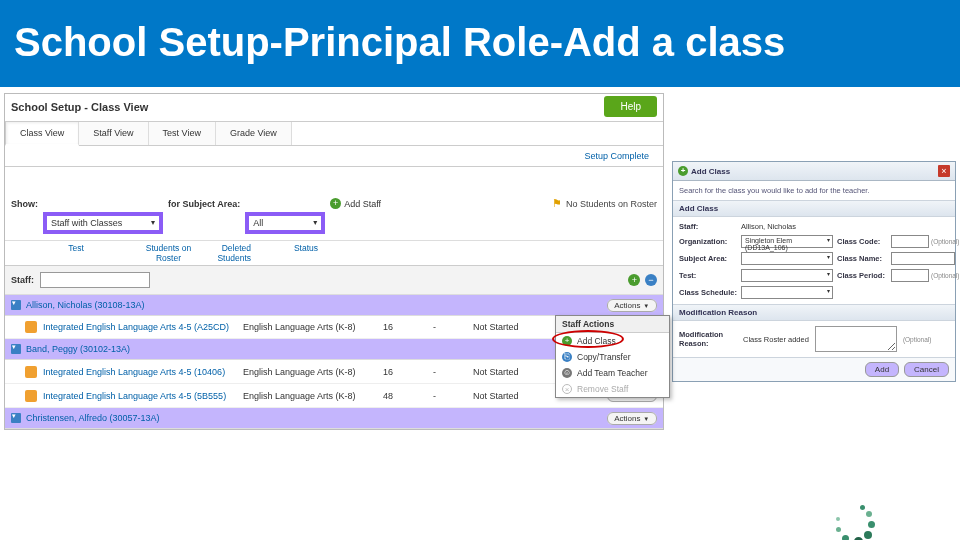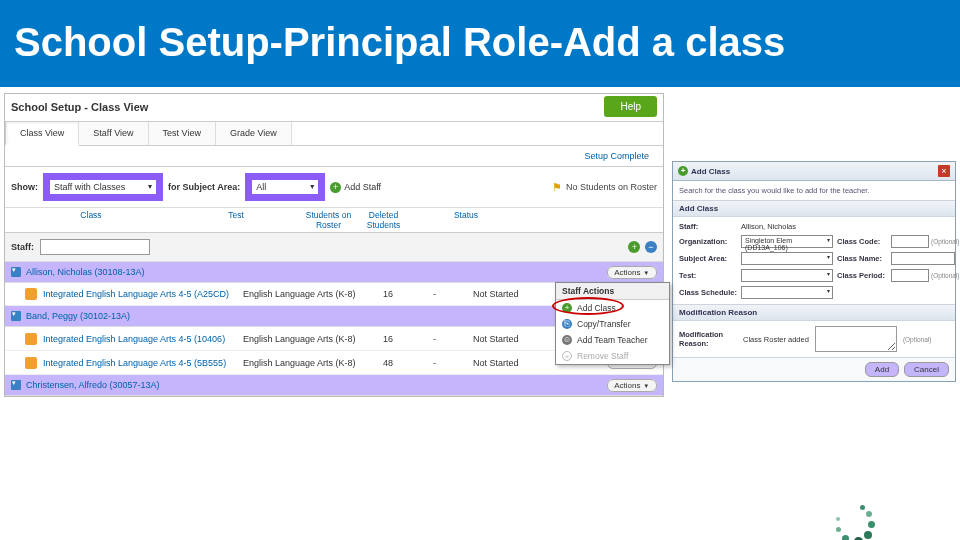--- a/index.html
+++ b/index.html
@@ -21,32 +21,32 @@
   .sub-bar { display:flex; justify-content:flex-end; padding:5px 14px; border-bottom:1px solid #ccc; }
   .setup-link { color:#0060a8; font-size:9px; }
 
   .info-row { display:flex; justify-content:space-between; align-items:center; padding:6px 6px; border-bottom:1px solid #ddd; }
   .info-row .lbl { font-weight:700; color:#333; }
   .info-row .val { color:#0060a8; }
   .right-links { color:#0060a8; font-size:9px; }
   .right-links span+span::before { content:" "; }
 
   .filter-row { display:flex; align-items:center; padding:6px 6px; border-bottom:1px solid #ddd; gap:24px; flex-wrap:wrap; justify-content:space-between; }
-  .select { border:7px solid #8b5cf6; background:#fff; padding:2px 18px 2px 4px; font-size:9px; position:relative; }
+  .select { border:4px solid #8b5cf6; background:#fff; padding:2px 18px 2px 4px; font-size:9px; position:relative;margin-top:39px; }
   .select::after { content:"▾"; position:absolute; right:4px; font-size:8px; }
   .add-staff { display:inline-flex; align-items:center; gap:3px; color:#333; font-size:9px; }
   .plus-ic { display:inline-block; width:11px; height:11px; border-radius:50%; background:#4a9c2e; color:#fff; text-align:center; line-height:11px; font-size:9px; }
   .roster-warn { display:inline-flex; align-items:center; gap:4px; font-size:9px; color:#444; }
   .warn-ic { color:#e0a000; font-size:11px; }
 
   .thead { display:flex; padding:2px 6px; border-bottom:1px solid #ccc; color:#0060a8; font-size:8.5px; }
   .c-class { flex:0 0 160px; text-align:center; }
   .c-test { flex:0 0 130px; text-align:center; }
   .c-sr { flex:0 0 55px; text-align:center; }
-  .c-ds { flex:0 0 55px; text-align:center; }
+  .c-ds { flex:0 0 55px; text-align:right; }
   .c-status { flex:0 0 110px; text-align:center; }
 
   .staff-bar { display:flex; align-items:center; padding:6px 6px; background:#f3f3f3; border-bottom:1px solid #ddd; gap:6px; }
   .staff-bar .lbl { font-weight:700; }
   .staff-inp { border:1px solid #999; width:110px; height:16px; padding:2px; font-size:9px; }
   .circ { display:inline-block; width:12px; height:12px; border-radius:50%; text-align:center; line-height:12px; font-size:9px; color:#fff; margin-left:2px; }
   .circ.green { background:#4a9c2e; }
   .circ.blue { background:#3a80c4; }
 
   .group-row { display:flex; align-items:flex-end; padding:5px 6px; background:#c4b5fd; border-bottom:1px solid #ddd; }
@@ -125,21 +125,20 @@
           <span class="plus-ic">+</span>
           <span>Add Staff</span>
         </span>
       </div>
       <span class="roster-warn">
         <span class="warn-ic">⚑</span>
         <span>No Students on Roster</span>
       </span>
     </div>
     <div class="thead">
-      <div class="c-class">Class</div>
       <div class="c-test">Test</div>
       <div class="c-sr">Students on Roster</div>
       <div class="c-ds">Deleted Students</div>
       <div class="c-status">Status</div>
     </div>
     <div class="staff-bar">
       <span class="lbl">Staff:</span>
       <input class="staff-inp" style="">
       <div style="margin-left:auto">
         <span class="circ green">+</span>

